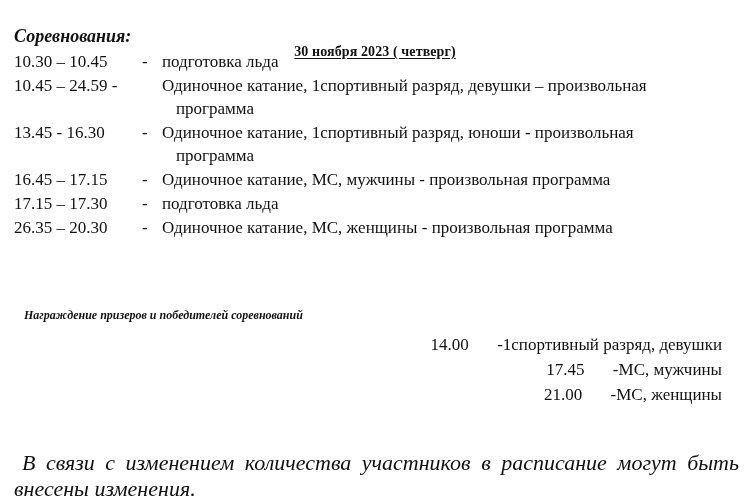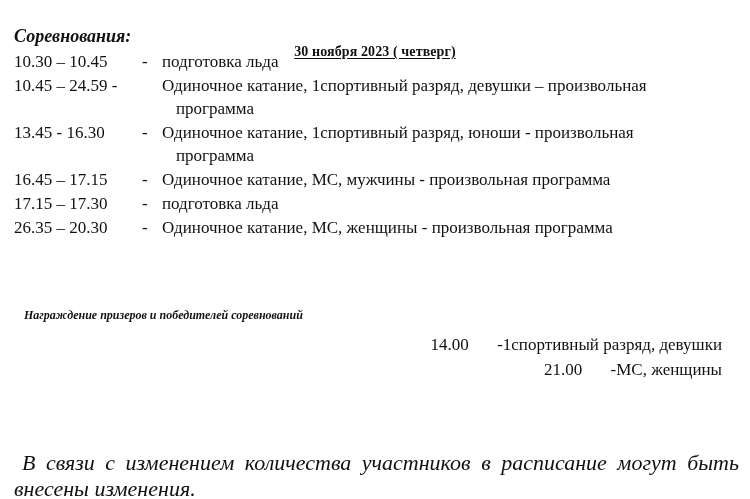--- a/index.html
+++ b/index.html
@@ -153,18 +153,19 @@
       <div class="sched-row"><span class="time">13.45 -  16.30</span><span class="sep">-</span><span class="desc"><span>Одиночное катание, 1спортивный разряд, юноши - произвольная</span><span class="cont">программа</span></span></div>
       <div class="sched-row"><span class="time">16.45 – 17.15</span><span class="sep">-</span><span class="desc"><span>Одиночное катание, МС, мужчины - произвольная  программа</span></span></div>
       <div class="sched-row ice"><span class="time">17.15 – 17.30</span><span class="sep">-</span><span class="desc"><span>подготовка льда</span></span></div>
       <div class="sched-row"><span class="time">26.35 – 20.30</span><span class="sep">-</span><span class="desc"><span>Одиночное катание, МС, женщины -  произвольная  программа</span></span></div>
     </div>
 
   <div class="section-heading" id="awards-heading">Награждение призеров и победителей соревнований</div>
 
   <div class="awards">
       <div class="award-row"><span class="time">14.00</span><span class="sep">-</span><span class="desc">1спортивный разряд, девушки</span></div>
+      <div class="award-row"><span class="time">17.45</span><span class="sep">-</span><span class="desc">МС, мужчины</span></div>
       <div class="award-row"><span class="time">21.00</span><span class="sep">-</span><span class="desc"> МС, женщины</span></div>
     </div>
 
   <div class="footnote">В связи с изменением количества участников в расписание могут быть внесены изменения.</div>
 
 </div>
 
 </body></html>

